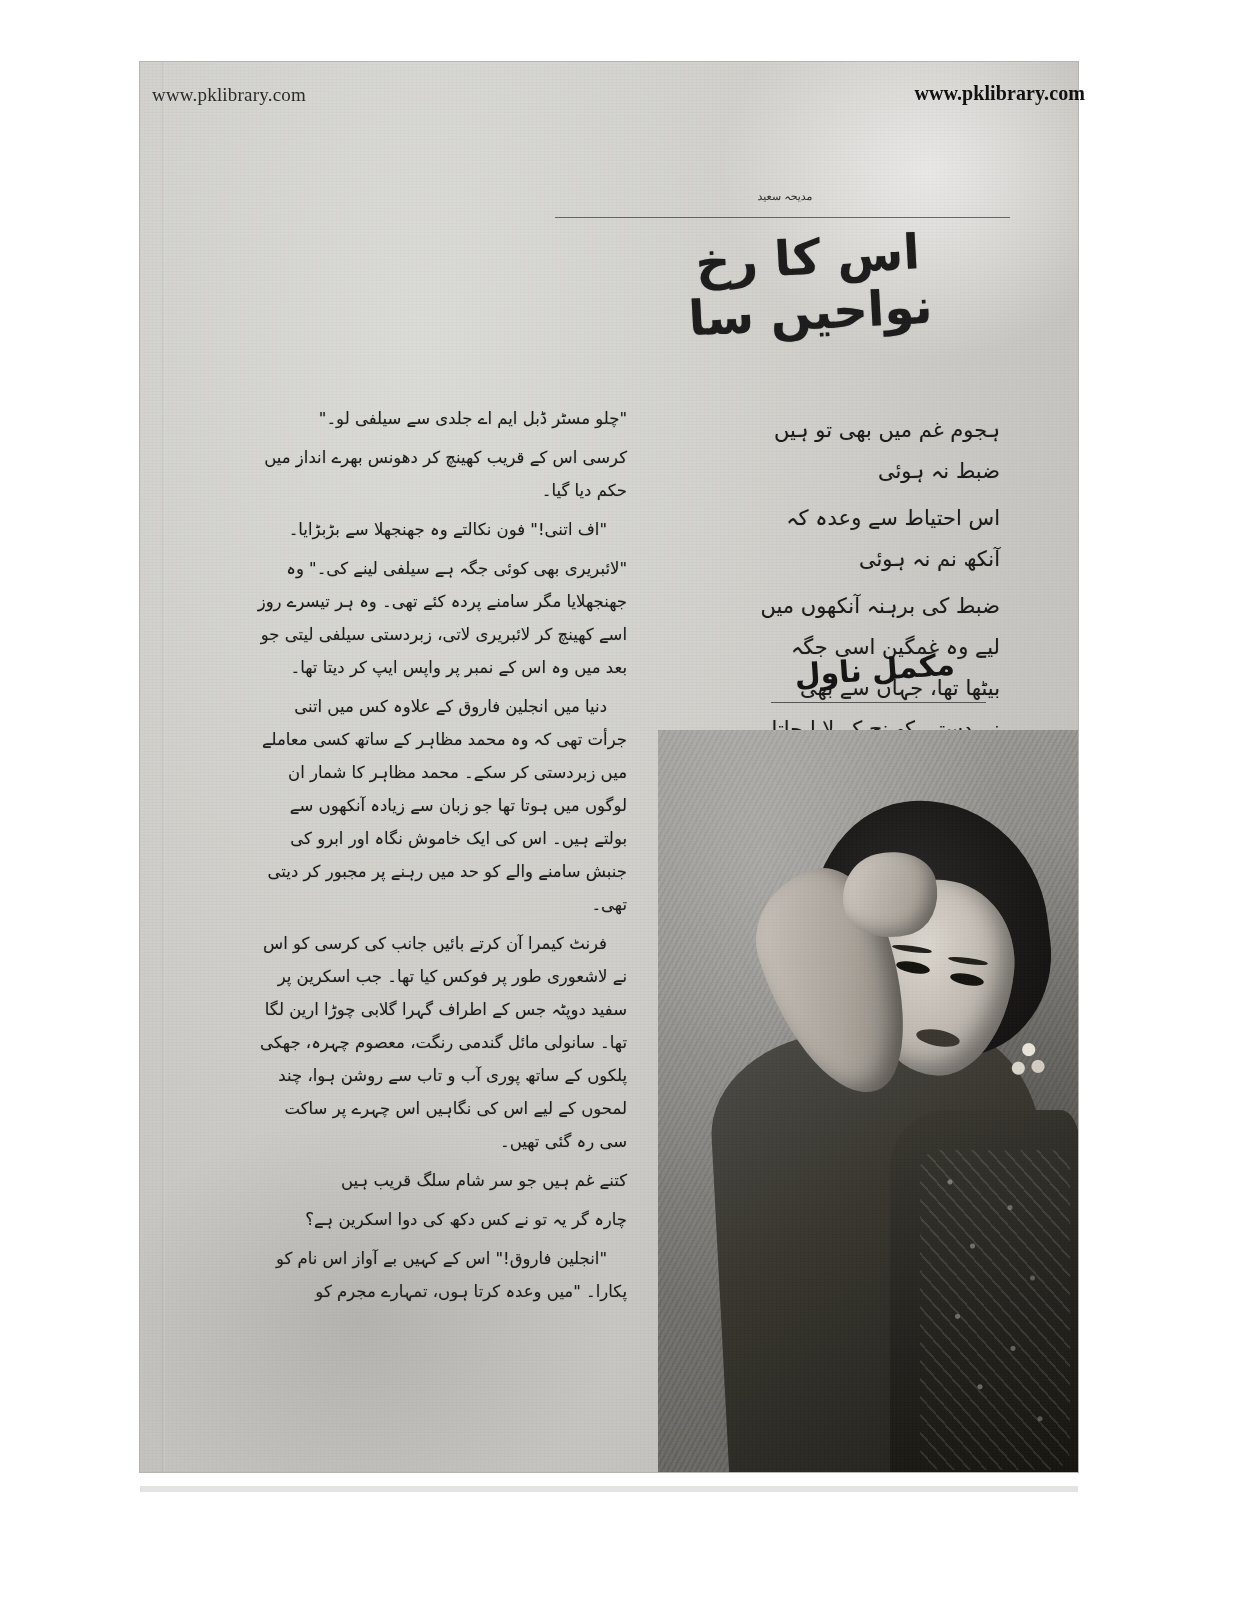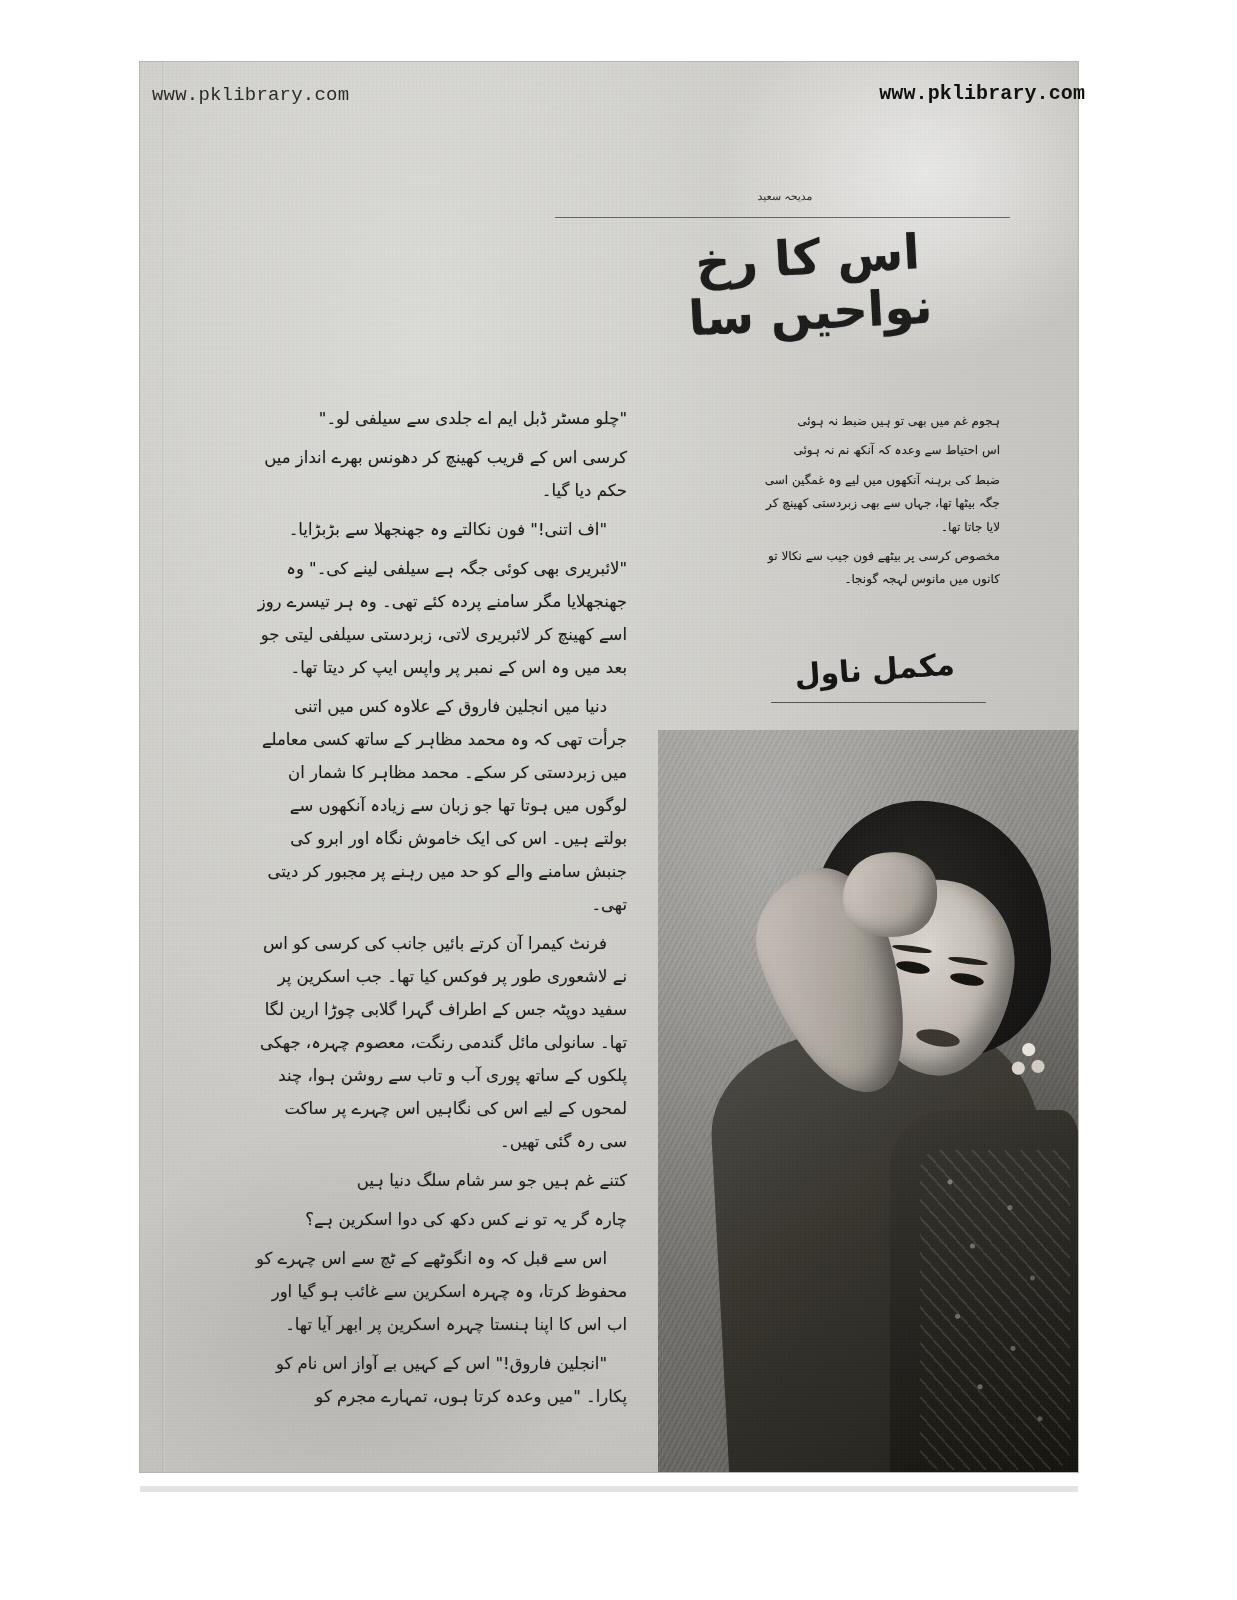--- a/index.html
+++ b/index.html
@@ -62,21 +62,21 @@
     bottom: -60px;
     width: 520px;
     height: 420px;
     background: radial-gradient(ellipse at center, rgba(0,0,0,.10), rgba(0,0,0,0) 70%);
     pointer-events: none;
   }
 
   
   .wm {
     position: absolute;
-    font-family: Liberation Mono, monospace;
+    font-family: Liberation Serif, serif;
     white-space: nowrap;
     z-index: 40;
   }
   #wm-left {
     left: 152px;
     top: 84px;
     font-size: 19px;
     color: #2b2b2b;
     letter-spacing: .2px;
   }
@@ -133,21 +133,21 @@
     direction: rtl;
     text-align: right;
     color: #1b1b1b;
     font-family: "DejaVu Sans", sans-serif;
     text-shadow: 0 0 1px rgba(0,0,0,.25);
   }
   #col-right {
     right: 78px;
     top: 348px;
     width: 245px;
-    font-size: 12px;
+    font-size: 21px;
     line-height: 1.95;
   }
   #col-left {
     left: 115px;
     top: 340px;
     width: 372px;
     font-size: 16.5px;
     line-height: 2.0;
   }
   .para { margin: 0 0 6px 0; }
@@ -365,23 +365,22 @@
       <div id="end-mark">مکمل ناول</div>
       <div id="end-rule"></div>
 
       <div class="col" id="col-left">
         <p class="para">"چلو مسٹر ڈبل ایم اے جلدی سے سیلفی لو۔"</p>
         <p class="para">کرسی اس کے قریب کھینچ کر دھونس بھرے انداز میں حکم دیا گیا۔</p>
         <p class="para indent">"اف اتنی!" فون نکالتے وہ جھنجھلا سے بڑبڑایا۔</p>
         <p class="para">"لائبریری بھی کوئی جگہ ہے سیلفی لینے کی۔" وہ جھنجھلایا مگر سامنے پردہ کئے تھی۔ وہ ہر تیسرے روز اسے کھینچ کر لائبریری لاتی، زبردستی سیلفی لیتی جو بعد میں وہ اس کے نمبر پر واپس ایپ کر دیتا تھا۔</p>
         <p class="para indent">دنیا میں انجلین فاروق کے علاوہ کس میں اتنی جرأت تھی کہ وہ محمد مظاہر کے ساتھ کسی معاملے میں زبردستی کر سکے۔ محمد مظاہر کا شمار ان لوگوں میں ہوتا تھا جو زبان سے زیادہ آنکھوں سے بولتے ہیں۔ اس کی ایک خاموش نگاہ اور ابرو کی جنبش سامنے والے کو حد میں رہنے پر مجبور کر دیتی تھی۔</p>
         <p class="para indent">فرنٹ کیمرا آن کرتے بائیں جانب کی کرسی کو اس نے لاشعوری طور پر فوکس کیا تھا۔ جب اسکرین پر سفید دوپٹہ جس کے اطراف گہرا گلابی چوڑا ارین لگا تھا۔ سانولی مائل گندمی رنگت، معصوم چہرہ، جھکی پلکوں کے ساتھ پوری آب و تاب سے روشن ہوا، چند لمحوں کے لیے اس کی نگاہیں اس چہرے پر ساکت سی رہ گئی تھیں۔</p>
-        <p class="para">کتنے غم ہیں جو سر شام سلگ دنیا ہیں</p>
+        <p class="para">کتنے غم ہیں جو سر شام سلگ قریب ہیں</p>
         <p class="para">چارہ گر یہ تو نے کس دکھ کی دوا اسکرین ہے؟</p>
-        <p class="para indent">اس سے قبل کہ وہ انگوٹھے کے ٹچ سے اس چہرے کو محفوظ کرتا، وہ چہرہ اسکرین سے غائب ہو گیا اور اب اس کا اپنا ہنستا چہرہ اسکرین پر ابھر آیا تھا۔</p>
         <p class="para indent">"انجلین فاروق!" اس کے کہیں بے آواز اس نام کو پکارا۔ "میں وعدہ کرتا ہوں، تمہارے مجرم کو</p>
       </div>
 
       <div id="illustration">
         <div class="bg-shade"></div>
         <div class="shawl"></div>
         <div class="dress"></div>
         <div class="embroidery"></div>
         <div class="hair"></div>
         <div class="face"></div>

